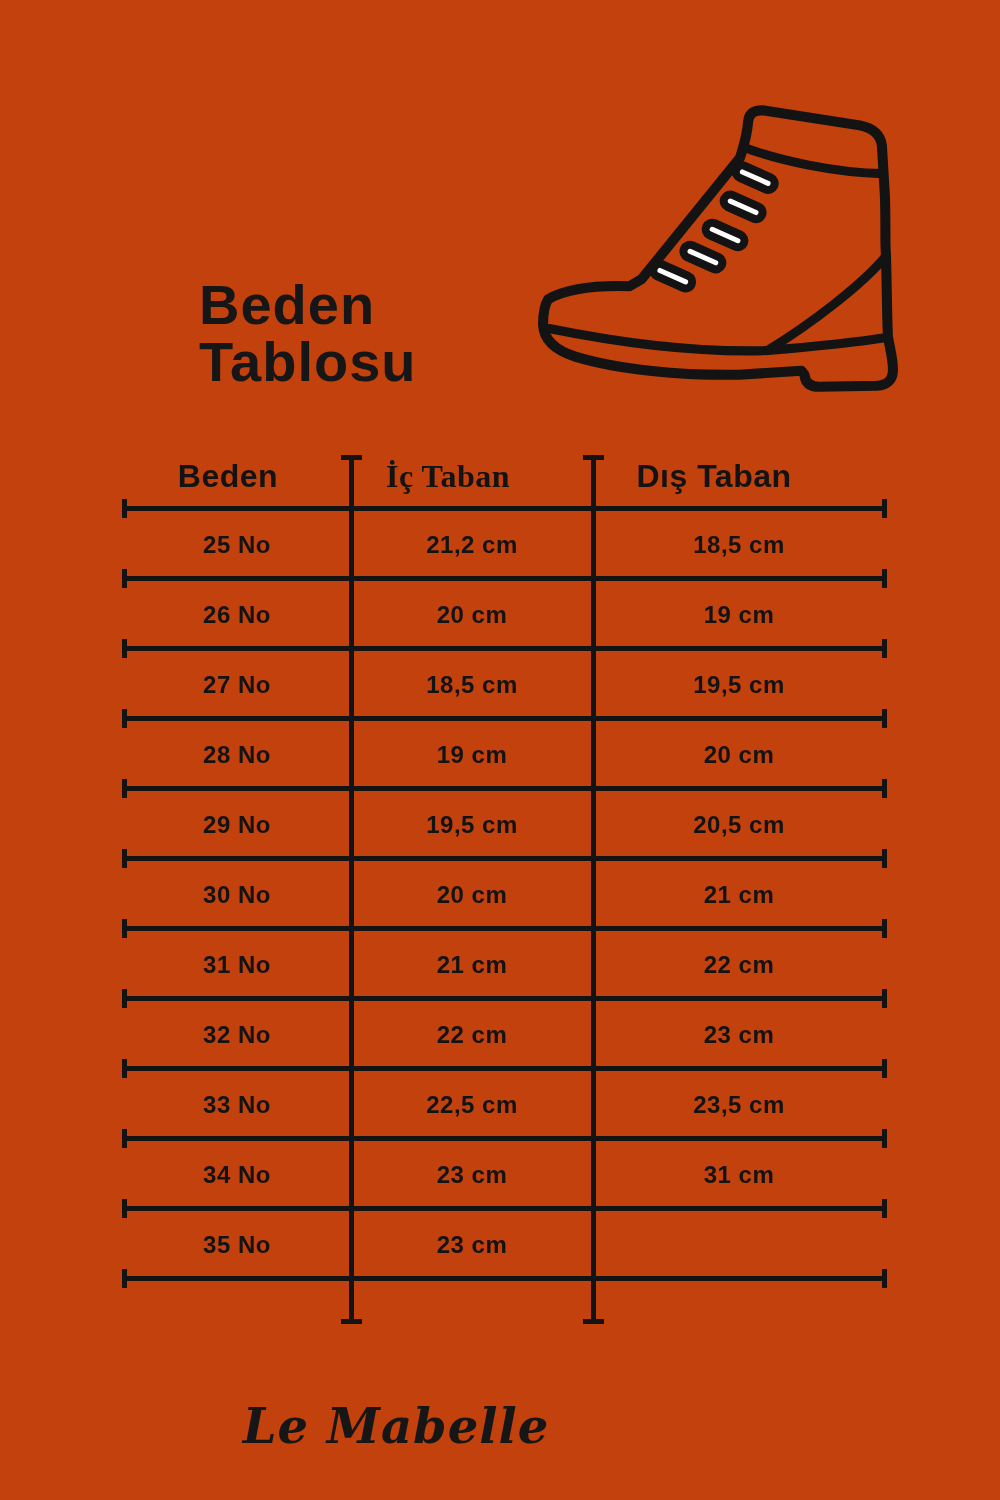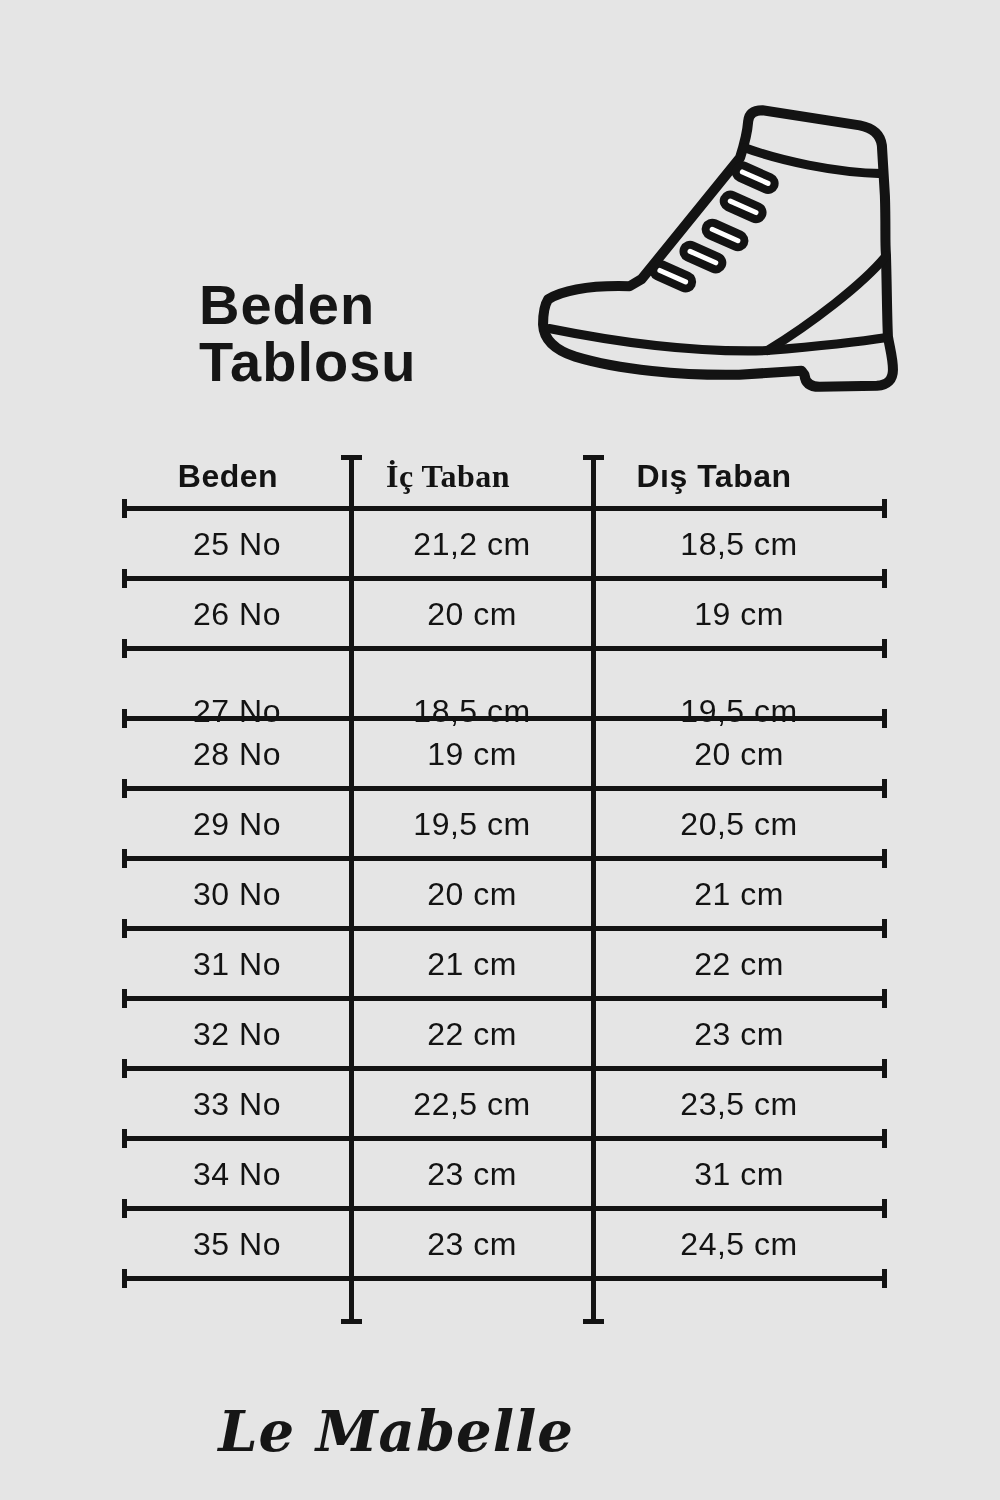--- a/index.html
+++ b/index.html
@@ -1,17 +1,17 @@
 <!DOCTYPE html>
 <html><head>
 <meta charset="utf-8">
 <style>
   html,body{margin:0;padding:0;background:#ffffff;}
   .canvas{
-    position:relative;width:1000px;height:1500px;background:#e5e5e5;
+    position:relative;width:1000px;height:1500px;background:#c2410c;
     font-family:"Liberation Sans",sans-serif;color:#131313;overflow:hidden;
   }
   
   .title{
     position:absolute;left:199px;top:276px;
     font-size:56px;font-weight:800;line-height:57px;letter-spacing:1px;
     color:#161616;
   }
   
   .boot{position:absolute;left:533px;top:85px;width:370px;height:312px;}
@@ -34,31 +34,31 @@
   .th{
     position:absolute;top:458px;height:36px;transform:translateX(-50%);
     display:flex;align-items:center;
     font-size:32px;font-weight:700;letter-spacing:0.5px;white-space:nowrap;
   }
   .th1{left:228px;} .th2{left:448px;font-family:Liberation Serif, serif;} .th3{left:714px;}
   
   .row{position:absolute;left:0;width:1000px;height:70px;}
   .cell{
     position:absolute;top:0;height:70px;display:flex;align-items:center;justify-content:center;
-    font-size:32px;font-weight:400;letter-spacing:0.5px;padding-top:3px;box-sizing:border-box;
+    font-size:24px;font-weight:700;letter-spacing:0.5px;padding-top:3px;box-sizing:border-box;
     white-space:nowrap;
   }
   .c1{left:123px;width:228px;}
   .c2{left:351px;width:242px;}
   .c3{left:593px;width:292px;}
   
   .logo{
     position:absolute;left:0;top:1398px;width:792px;text-align:center;
     font-family:"DejaVu Serif",serif;font-style:italic;font-weight:700;
-    font-size:56px;letter-spacing:1px;color:#161616;
+    font-size:48px;letter-spacing:1px;color:#161616;
   }
 </style>
 </head>
 <body>
 
 <div class="canvas">
 
   <div class="title">
     <div>Beden</div>
     <div>Tablosu</div>
@@ -125,21 +125,21 @@
     <div class="row" style="top:508px">
       <div class="cell c1">25 No</div>
       <div class="cell c2">21,2 cm</div>
       <div class="cell c3">18,5 cm</div>
     </div>
     <div class="row" style="top:578px">
       <div class="cell c1">26 No</div>
       <div class="cell c2">20 cm</div>
       <div class="cell c3">19 cm</div>
     </div>
-    <div class="row" style="top:675px">
+    <div class="row" style="top:648px">
       <div class="cell c1">27 No</div>
       <div class="cell c2">18,5 cm</div>
       <div class="cell c3">19,5 cm</div>
     </div>
     <div class="row" style="top:718px">
       <div class="cell c1">28 No</div>
       <div class="cell c2">19 cm</div>
       <div class="cell c3">20 cm</div>
     </div>
     <div class="row" style="top:788px">
@@ -168,19 +168,18 @@
       <div class="cell c3">23,5 cm</div>
     </div>
     <div class="row" style="top:1138px">
       <div class="cell c1">34 No</div>
       <div class="cell c2">23 cm</div>
       <div class="cell c3">31 cm</div>
     </div>
     <div class="row" style="top:1208px">
       <div class="cell c1">35 No</div>
       <div class="cell c2">23 cm</div>
-      <div class="cell c3">24,5 cm</div>
     </div>
   </div>
 
   <div class="logo">Le Mabelle</div>
 
 </div>
 
 </body></html>

